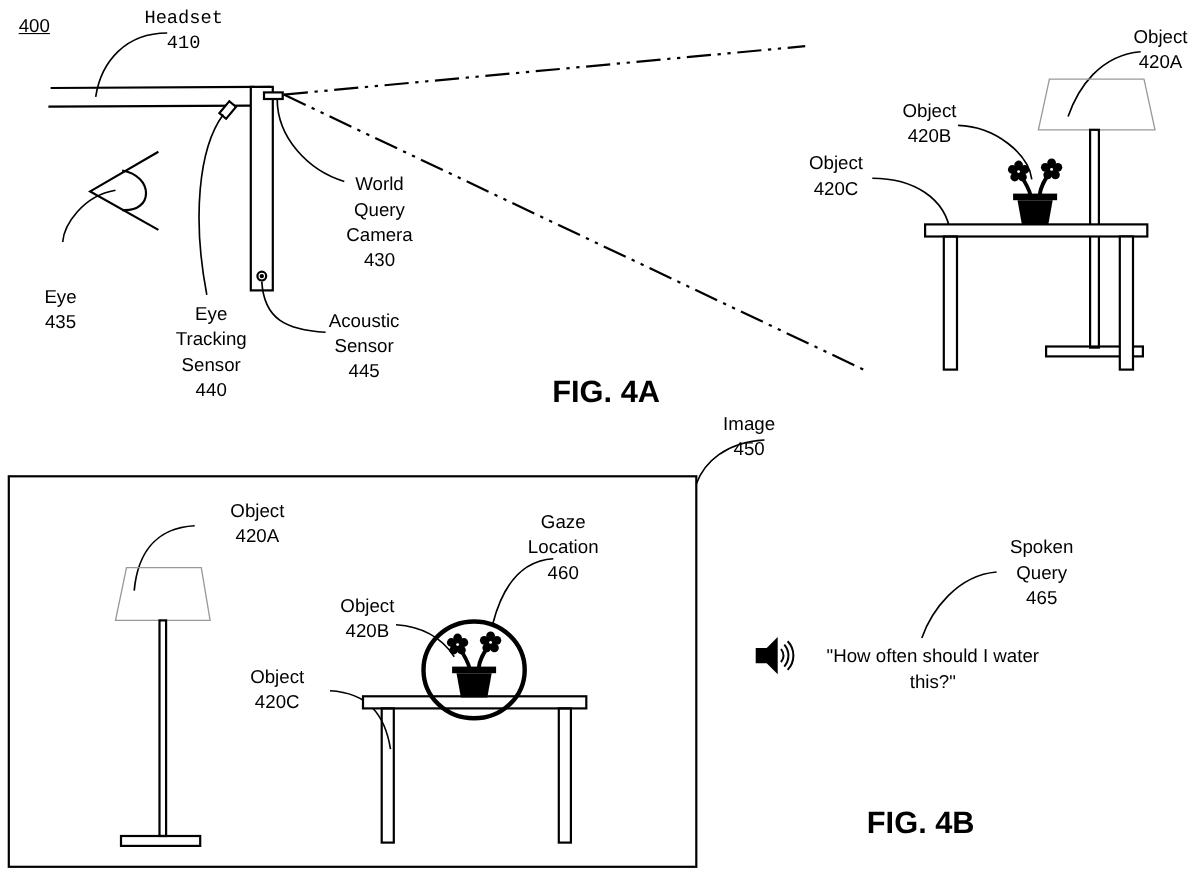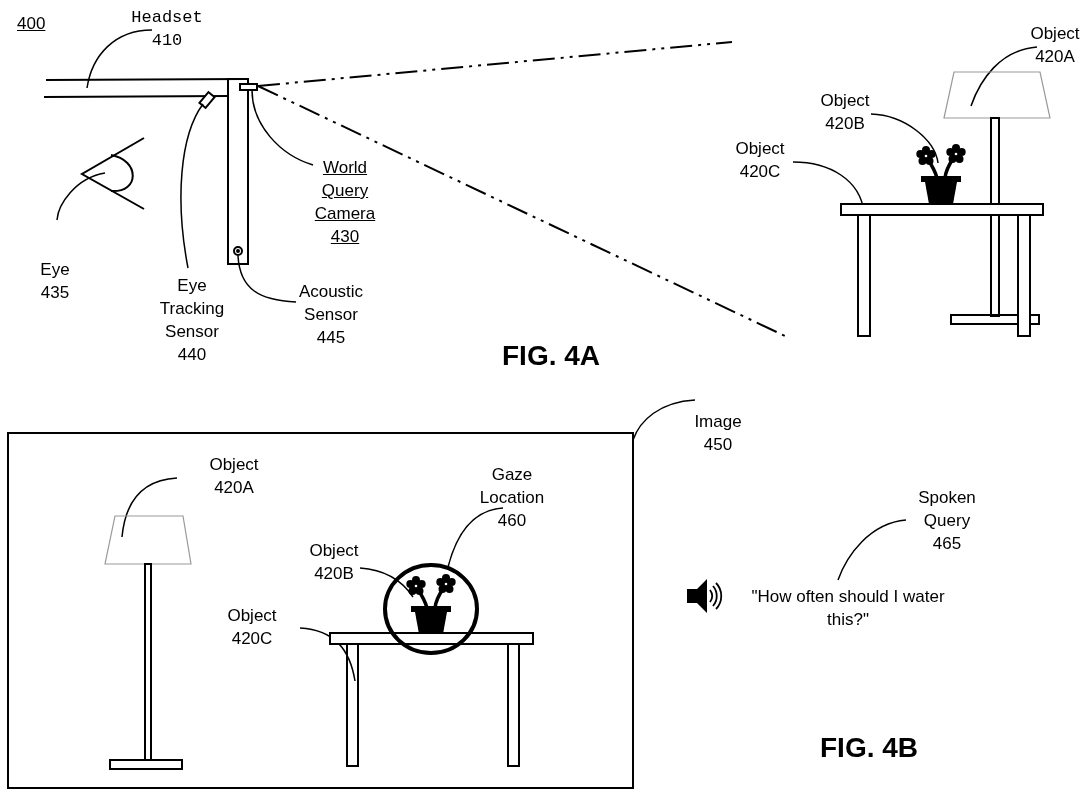--- a/index.html
+++ b/index.html
@@ -131,21 +131,21 @@
 <div class="lbl" style="left:30px; top:258px; width:50px;">
   <span>Eye</span>
   <span>435</span>
 </div>
 <div class="lbl" style="left:152px; top:274px; width:80px;">
   <span>Eye</span>
   <span>Tracking</span>
   <span>Sensor</span>
   <span>440</span>
 </div>
-<div class="lbl" style="left:305px; top:156px; width:80px;text-decoration:underline;">
+<div class="lbl" style="left:305px; top:156px; width:80px;">
   <span>World</span>
   <span>Query</span>
   <span>Camera</span>
   <span>430</span>
 </div>
 <div class="lbl" style="left:288px; top:280px; width:86px;">
   <span>Acoustic</span>
   <span>Sensor</span>
   <span>445</span>
 </div>
@@ -156,21 +156,21 @@
 <div class="lbl" style="left:812px; top:89px; width:66px;">
   <span>Object</span>
   <span>420B</span>
 </div>
 <div class="lbl" style="left:727px; top:137px; width:66px;">
   <span>Object</span>
   <span>420C</span>
 </div>
 <div class="figtitle" style="left:502px; top:340px;">FIG. 4A</div>
 
-<div class="lbl" style="left:685px; top:374px; width:66px;margin-top:36px;">
+<div class="lbl" style="left:648px; top:374px; width:66px;">
   <span>Image</span>
   <span>450</span>
 </div>
 <div class="lbl" style="left:201px; top:453px; width:66px;">
   <span>Object</span>
   <span>420A</span>
 </div>
 <div class="lbl" style="left:301px; top:539px; width:66px;">
   <span>Object</span>
   <span>420B</span>
@@ -186,13 +186,13 @@
 </div>
 <div class="lbl" style="left:907px; top:486px; width:80px;">
   <span>Spoken</span>
   <span>Query</span>
   <span>465</span>
 </div>
 <div class="lbl" style="left:728px; top:585px; width:240px;">
   <span>"How often should I water</span>
   <span>this?"</span>
 </div>
-<div class="figtitle" style="left:788px; top:732px;margin-left:32px;">FIG. 4B</div>
+<div class="figtitle" style="left:788px; top:732px;">FIG. 4B</div>
 
 </body></html>

